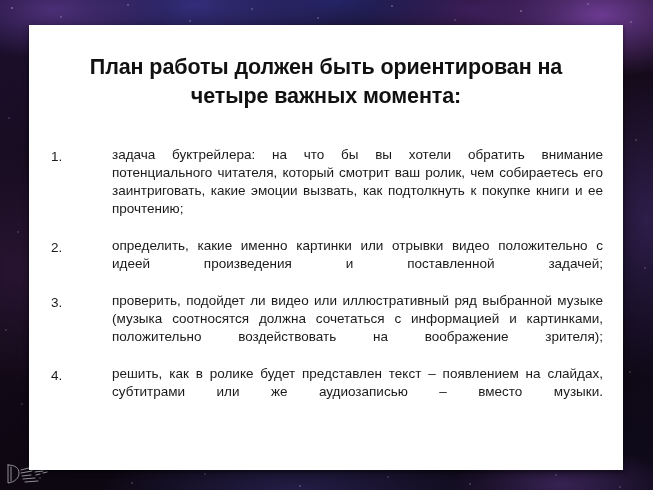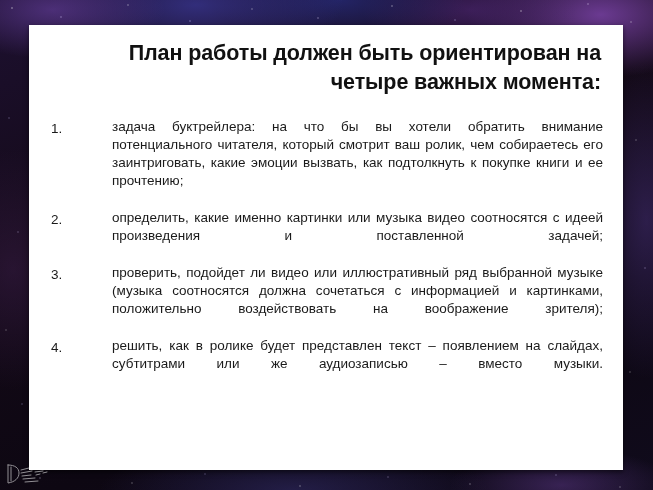--- a/index.html
+++ b/index.html
@@ -80,23 +80,23 @@
     top: 25px;
     width: 594px;
     height: 445px;
     background: #ffffff;
     box-shadow: 0 2px 5px rgba(0,0,0,.55);
     overflow: hidden;
   }
 
   
   .slide-title {
-    margin: 0;
+    margin: 14px;
     padding: 14px 22px 0 22px;
-    text-align: right;
+    text-align: center;
     font-size: 21.5px;
     font-weight: bold;
     line-height: 29px;
     color: #111111;
     letter-spacing: -0.1px;
   }
 
   
   .points-list {
     margin: 0;
@@ -160,21 +160,21 @@
 
     <ol class="points-list">
 
       <li class="point-item">
         <span class="point-number">1.</span>
         <span class="point-text">задача буктрейлера: на что бы вы хотели обратить внимание потенциального читателя, который смотрит ваш ролик, чем собираетесь его заинтриговать, какие эмоции вызвать, как подтолкнуть к покупке книги и ее прочтению;</span>
       </li>
 
       <li class="point-item">
         <span class="point-number">2.</span>
-        <span class="point-text">определить, какие именно картинки или музыка видео соотносятся с идеей произведения и поставленной задачей;</span>
+        <span class="point-text">определить, какие именно картинки или отрывки видео положительно с идеей произведения и поставленной задачей;</span>
       </li>
 
       <li class="point-item">
         <span class="point-number">3.</span>
         <span class="point-text">проверить, подойдет ли видео или иллюстративный ряд выбранной музыке (музыка соотносятся должна сочетаться с информацией и картинками, положительно воздействовать на воображение зрителя);</span>
       </li>
 
       <li class="point-item">
         <span class="point-number">4.</span>
         <span class="point-text">решить, как в ролике будет представлен текст – появлением на слайдах, субтитрами или же аудиозаписью – вместо музыки.</span>

